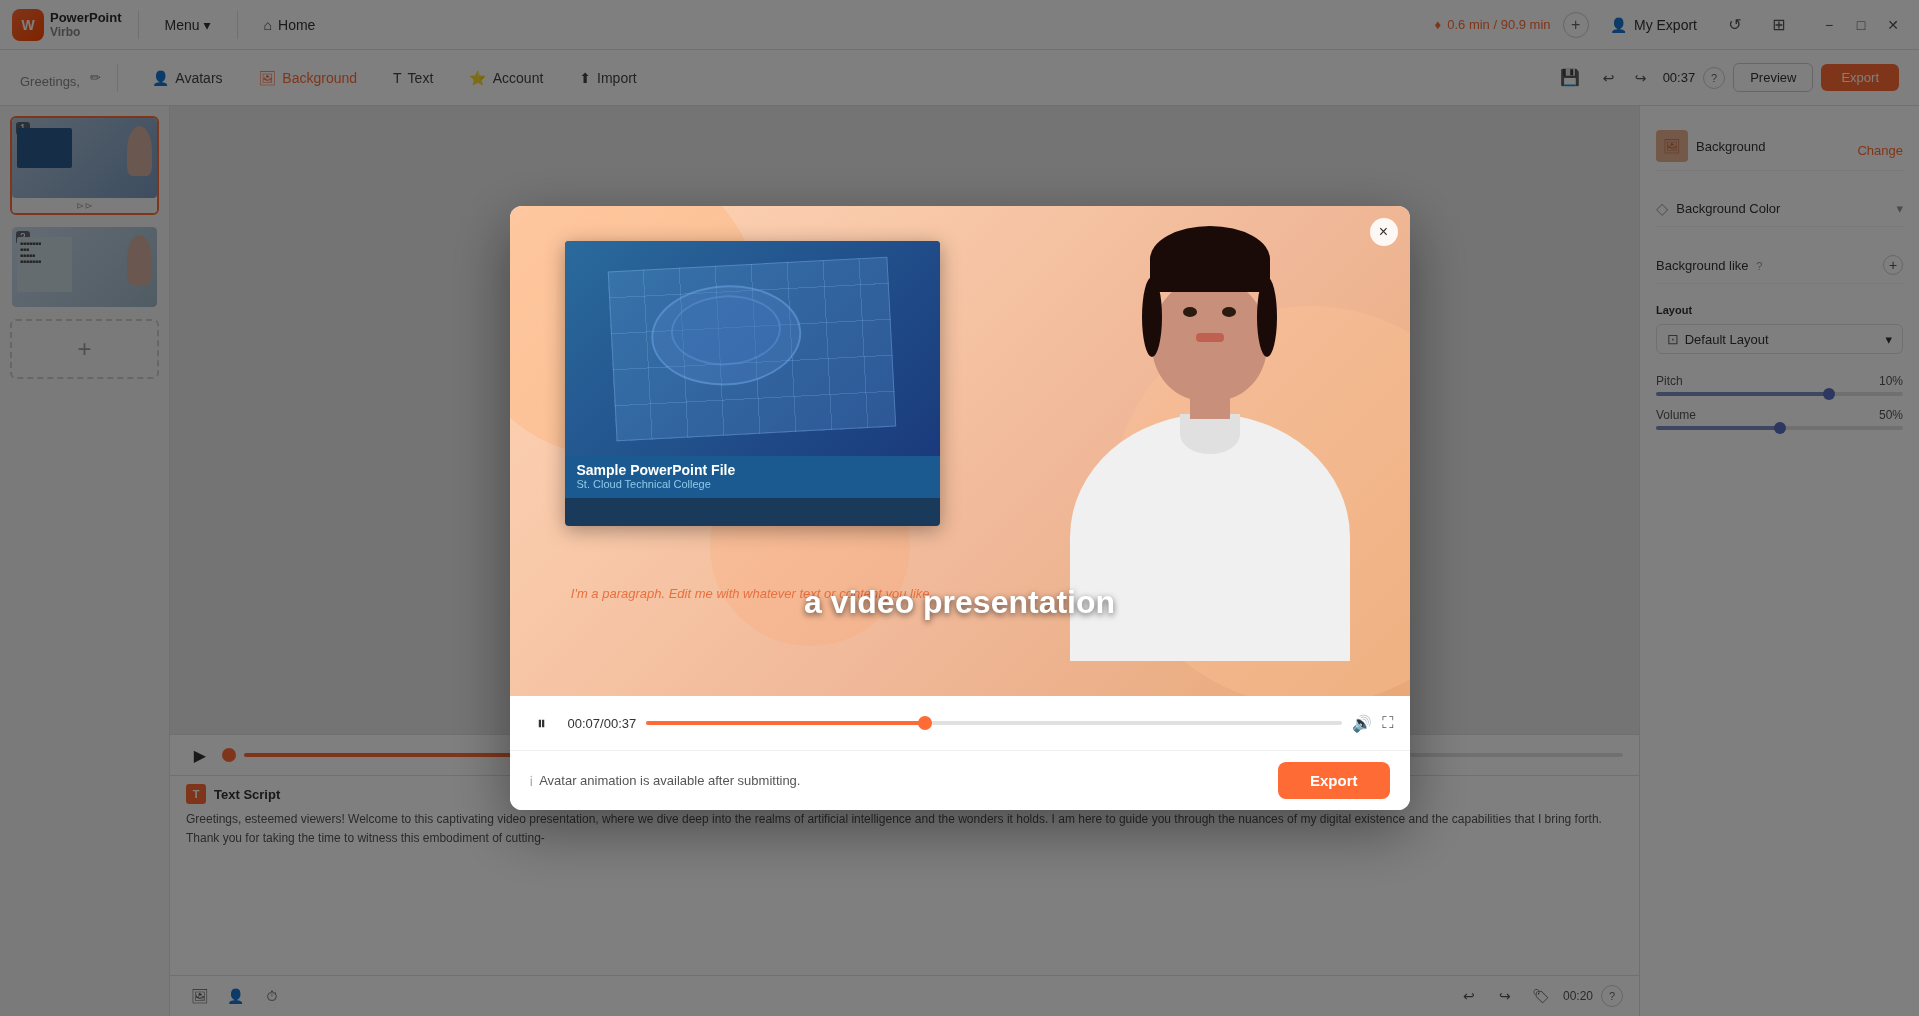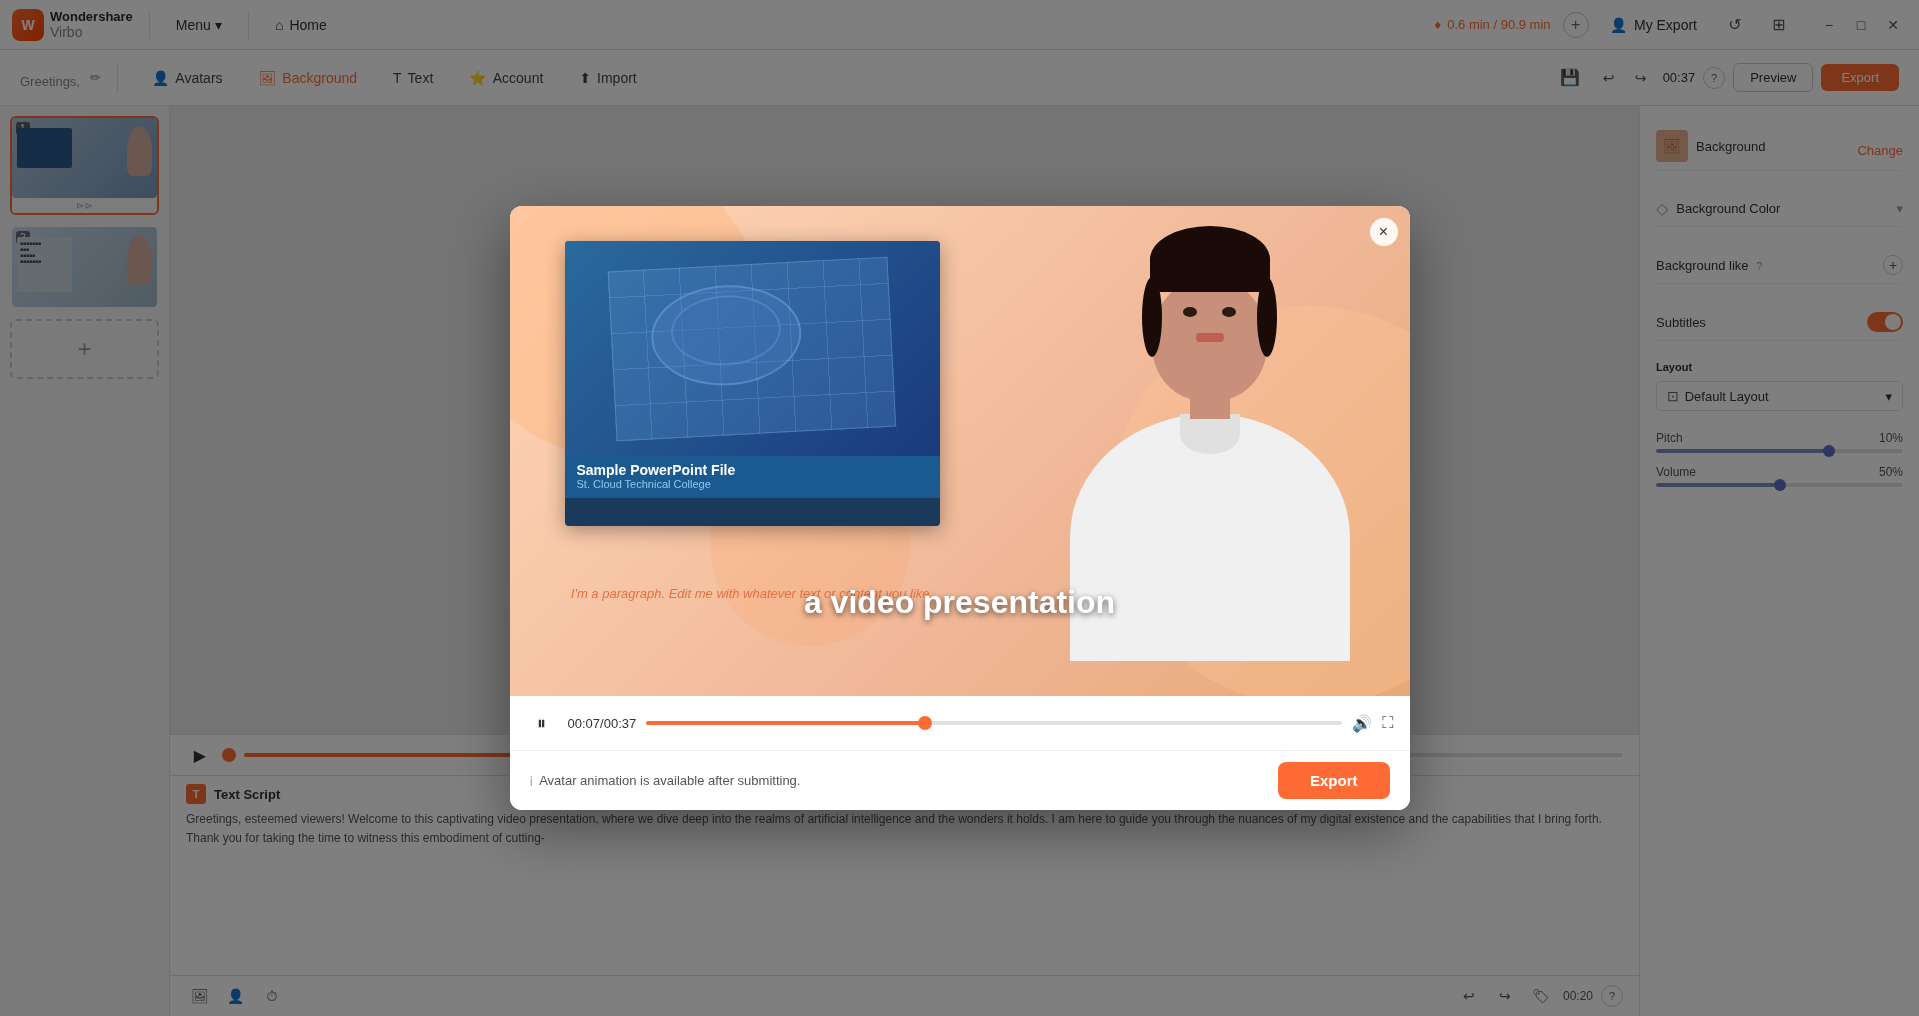--- a/index.html
+++ b/index.html
@@ -125,22 +125,22 @@
     .shape2 { position: absolute; width: 400px; height: 400px; background: rgba(255,200,150,0.3); border-radius: 50%; top: 100px; right: -100px; }
     .shape3 { position: absolute; width: 200px; height: 200px; background: rgba(255,160,100,0.2); border-radius: 50%; bottom: 50px; left: 200px; }
   </style>
 </head>
 <body>
 
 <div class="topbar">
   <div class="logo">
     <div class="logo-icon">W</div>
     <div>
-      <div style="font-size:13px;font-weight:700;color:#2c2c2c;">Wondershare</div>
-      <div style="font-size:14px;color:#888;">Virbo</div>
+      <div style="font-size:13px;font-weight:700;color:#2c2c2c;">PowerPoint</div>
+      <div style="font-size:12px;color:#888;font-weight:bold;">Virbo</div>
     </div>
   </div>
   <div class="divider-v"></div>
   <div class="menu-btn">
     <span>Menu</span>
     <span>▾</span>
   </div>
   <div class="divider-v"></div>
   <div class="home-btn">
     <span>⌂</span>
@@ -330,28 +330,20 @@
     <div class="right-section">
       <div style="display:flex;align-items:center;justify-content:space-between;padding:8px 0;border-bottom:1px solid #f0f0f0;">
         <span style="font-size:13px;color:#333;">
           <span>Background like</span>
           <span style="font-size:11px;color:#999;margin-left:4px;">?</span>
         </span>
         <div class="right-add-btn">+</div>
       </div>
     </div>
 
-    <div class="right-section">
-      <div style="display:flex;align-items:center;justify-content:space-between;padding:8px 0;border-bottom:1px solid #f0f0f0;">
-        <span style="font-size:13px;color:#333;">Subtitles</span>
-        <div class="toggle-switch">
-          <div class="toggle-thumb"></div>
-        </div>
-      </div>
-    </div>
 
     <div class="right-section">
       <div class="layout-label">Layout</div>
       <div class="layout-select">
         <div style="display:flex;align-items:center;gap:6px;">
           <span style="font-size:14px;color:#666;">⊡</span>
           <span>Default Layout</span>
         </div>
         <span>▾</span>
       </div>

